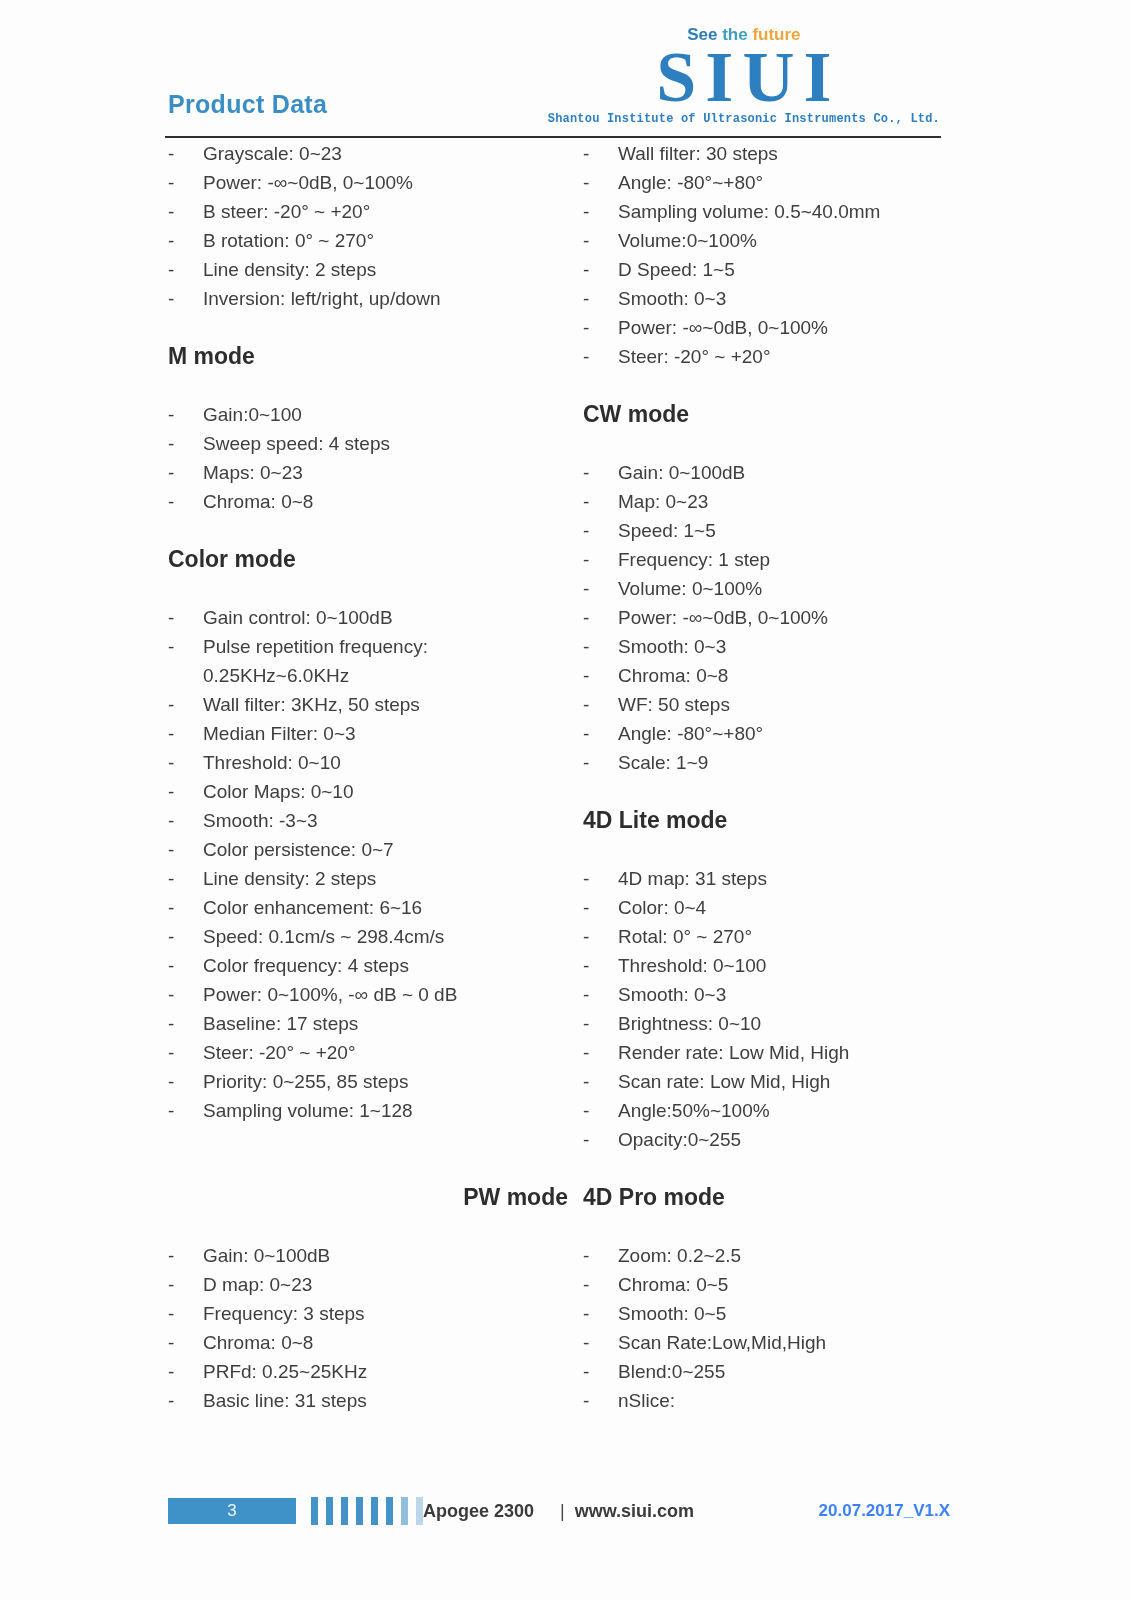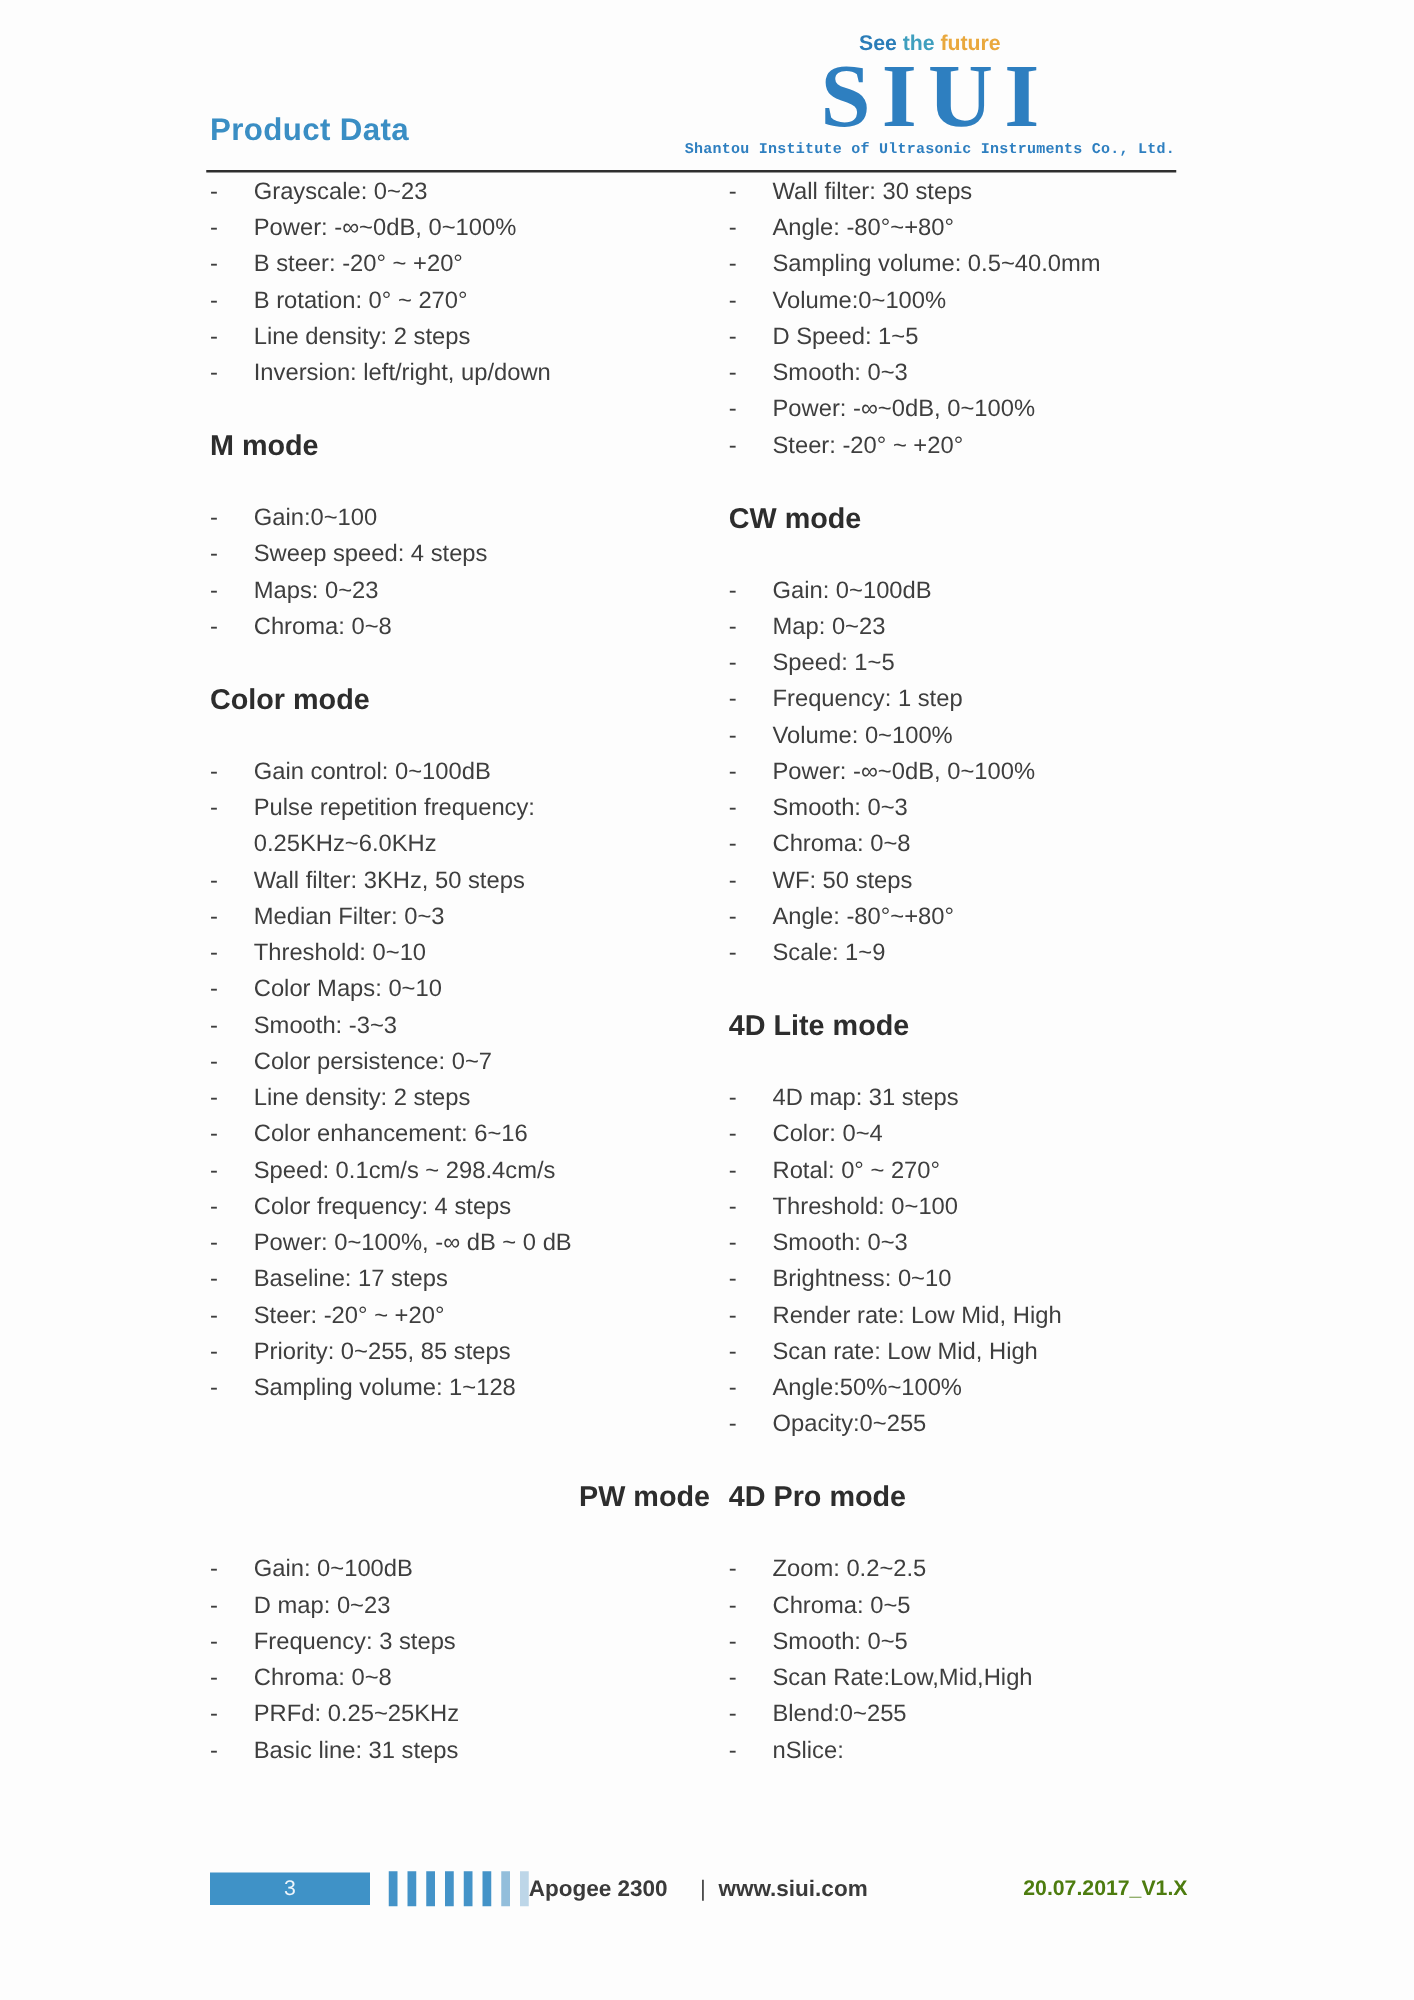--- a/index.html
+++ b/index.html
@@ -33,21 +33,21 @@
           display:flex;align-items:center;}
   .pagebox{width:128px;height:26px;background:#3f92c7;color:#eef5fb;
            text-align:center;line-height:26px;font-size:17px;}
   .stripes{display:flex;margin-left:7px;height:28px;align-items:center;}
   .stripe{width:7px;height:28px;margin-left:8px;}
   .s-a{background:#4493c8;} .s-b{background:#93bedb;} .s-c{background:#bdd6e8;}
   .product{margin-left:0;font-weight:bold;font-size:18px;color:#3a3a3a;}
   .sep{margin-left:26px;font-size:18px;color:#4a4a4a;}
   .site{margin-left:10px;font-weight:bold;font-size:18px;color:#3a3a3a;
         cursor:pointer;}
-  .version{margin-left:auto;font-weight:bold;font-size:17px;color:#4d7c0f;}
+  .version{margin-left:auto;font-weight:bold;font-size:17px;color:#3b82f6;}
 </style>
 </head>
 <body>
 
 <div class="page">
 
   <div class="doc-title">Product Data</div>
 
   <div class="logo">
     <div class="logo-tagline">

